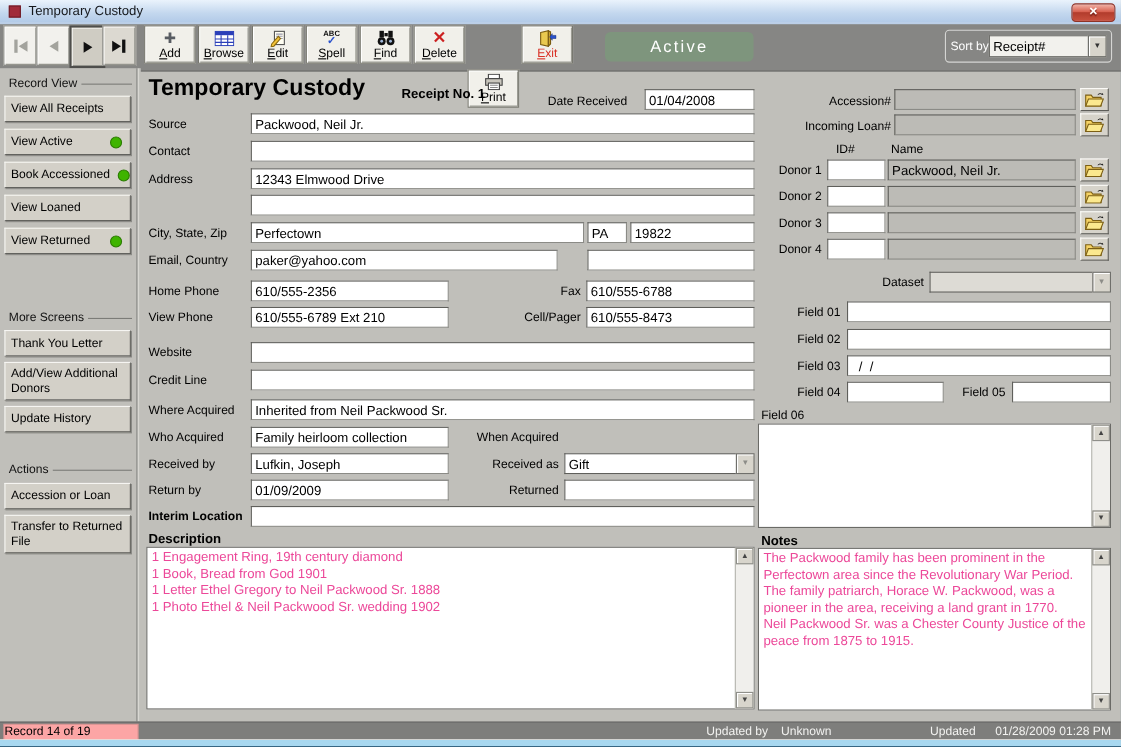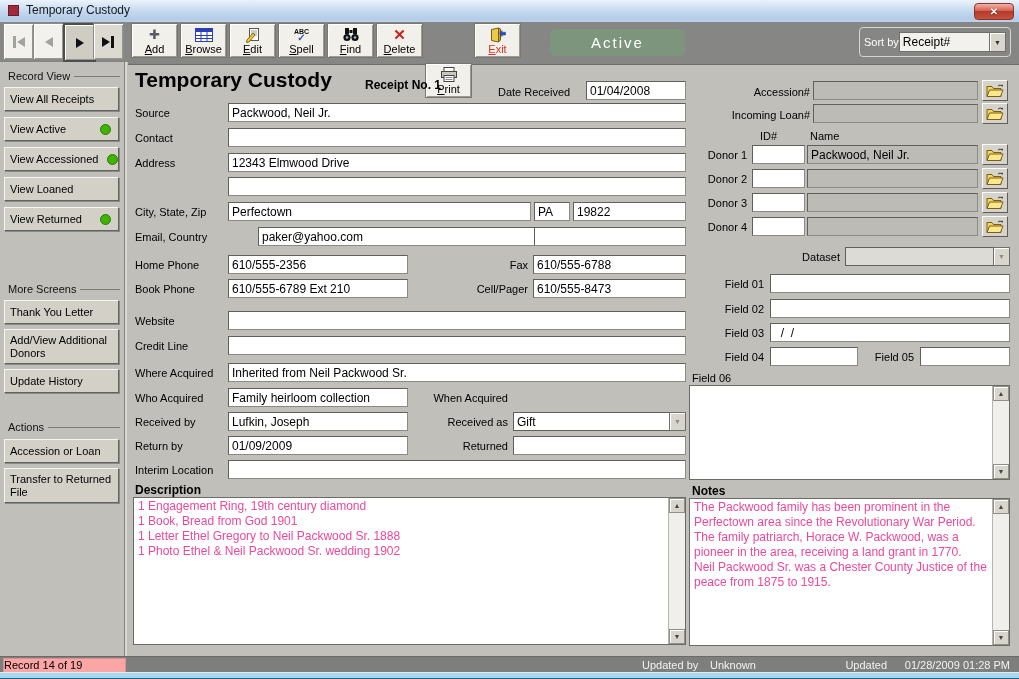--- a/index.html
+++ b/index.html
@@ -217,21 +217,21 @@
   </div>
 
   <div class="sidebar"></div>
 
   <div class="sechead" style="top:70px;">
       <span>Record View</span>
     </div>
   <button class="sbtn" style="top:87px;height:24px;">View All Receipts</button>
   <button class="sbtn" style="top:117px;height:24px;">View Active</button>
   <span class="dot" style="left:100px;top:124px;"></span>
-  <button class="sbtn" style="top:147px;height:24px;">View Accessioned</button>
+  <button class="sbtn" style="top:147px;height:24px;">Book Accessioned</button>
   <span class="dot" style="left:107px;top:154px;"></span>
   <button class="sbtn" style="top:177px;height:24px;">View Loaned</button>
   <button class="sbtn" style="top:207px;height:24px;">View Returned</button>
   <span class="dot" style="left:100px;top:214px;"></span>
 
   <div class="sechead" style="top:283px;">
       <span>More Screens</span>
     </div>
   <button class="sbtn" style="top:300px;height:24px;">Thank You Letter</button>
   <button class="sbtn" style="top:329px;height:35px;">Add/View Additional Donors</button>
@@ -257,29 +257,29 @@
   <div class="lbl" style="left:135px;top:157px;">Address</div>
   <input class="inp" style="left: 228px; top: 153px; width: 458px;" value="12343 Elmwood Drive">
   <input class="inp" style="left: 228px; top: 177px; width: 458px;" value="">
 
   <div class="lbl" style="left:135px;top:206px;">City, State, Zip</div>
   <input class="inp" style="left: 228px; top: 202px; width: 303px;" value="Perfectown">
   <input class="inp" style="left: 534px; top: 202px; width: 36px;" value="PA">
   <input class="inp" style="left: 573px; top: 202px; width: 113px;" value="19822">
 
   <div class="lbl" style="left:135px;top:231px;">Email, Country</div>
-  <input class="inp" style="left: 228px; top: 227px; width: 279px; margin-left: 30px;" value="paker@yahoo.com">
+  <input class="inp" style="left: 228px; top: 227px; width: 279px;" value="paker@yahoo.com">
   <input class="inp" style="left: 534px; top: 227px; width: 152px;" value="">
 
   <div class="lbl" style="left:135px;top:259px;">Home Phone</div>
   <input class="inp" style="left: 228px; top: 255px; width: 180px;" value="610/555-2356">
   <div class="lbl r" style="left:440px;top:259px;width:88px;">Fax</div>
   <input class="inp" style="left: 533px; top: 255px; width: 153px;" value="610/555-6788">
 
-  <div class="lbl" style="left:135px;top:283px;">Book Phone</div>
+  <div class="lbl" style="left:135px;top:283px;">View Phone</div>
   <input class="inp" style="left: 228px; top: 279px; width: 180px;" value="610/555-6789 Ext 210">
   <div class="lbl r" style="left:440px;top:283px;width:88px;">Cell/Pager</div>
   <input class="inp" style="left: 533px; top: 279px; width: 153px;" value="610/555-8473">
 
   <div class="lbl" style="left:135px;top:315px;">Website</div>
   <input class="inp" style="left: 228px; top: 311px; width: 458px;" value="">
 
   <div class="lbl" style="left:135px;top:340px;">Credit Line</div>
   <input class="inp" style="left: 228px; top: 336px; width: 458px;" value="">
 
@@ -298,21 +298,21 @@
     <div class="ddbtn">
         <span class="ddarrow dim">▼</span>
       </div>
   </div>
 
   <div class="lbl" style="left:135px;top:440px;">Return by</div>
   <input class="inp" style="left: 228px; top: 436px; width: 180px;" value="01/09/2009">
   <div class="lbl r" style="left:408px;top:440px;width:100px;">Returned</div>
   <input class="inp" style="left: 513px; top: 436px; width: 173px;" value="">
 
-  <div class="lbl" style="left:135px;top:464px;">Interim Location</div>
+  <div class="lbl" style="left:135px;top:464px;font-weight:bold;">Interim Location</div>
   <input class="inp" style="left: 228px; top: 460px; width: 458px;" value="">
 
   <div class="lbl b" style="left:135px;top:483px;">Description</div>
   <div class="tarea" style="left:133px;top:497px;width:553px;height:148px;">
     <textarea style="">1 Engagement Ring, 19th century diamond
 1 Book, Bread from God 1901
 1 Letter Ethel Gregory to Neil Packwood Sr. 1888
 1 Photo Ethel &amp; Neil Packwood Sr. wedding 1902</textarea>
     <div class="vscroll">
       <div class="sbbtn up">▲</div>

